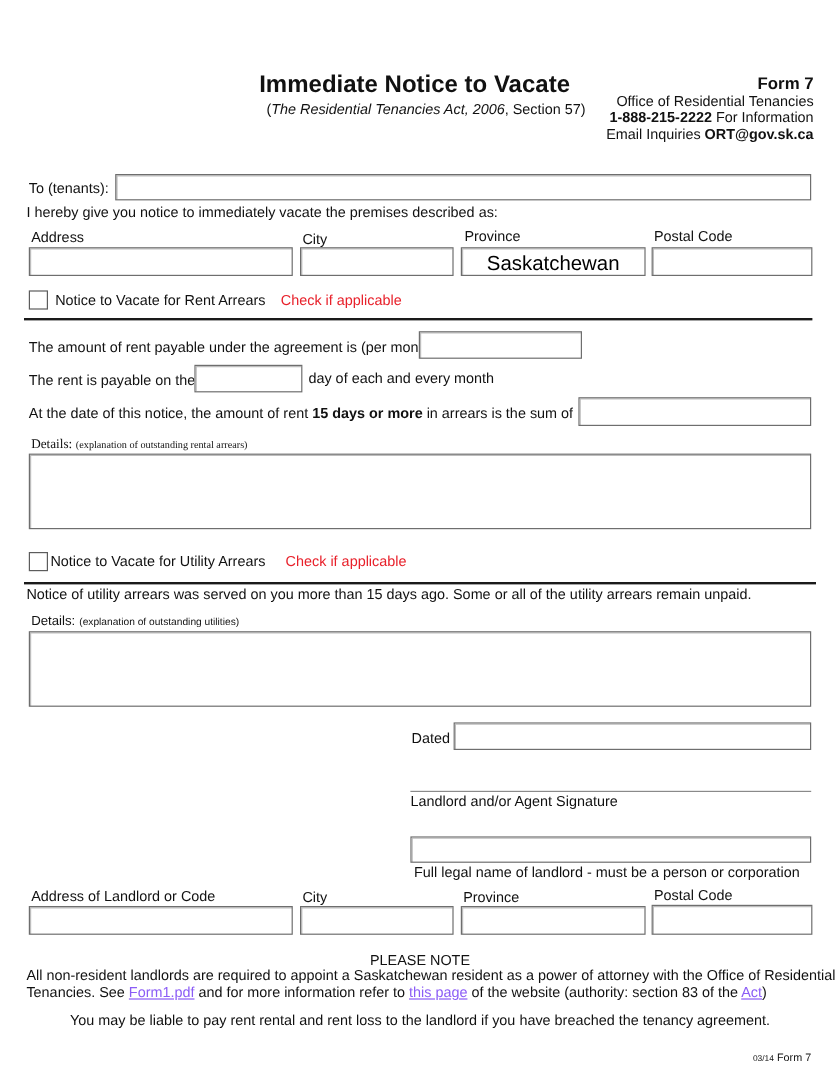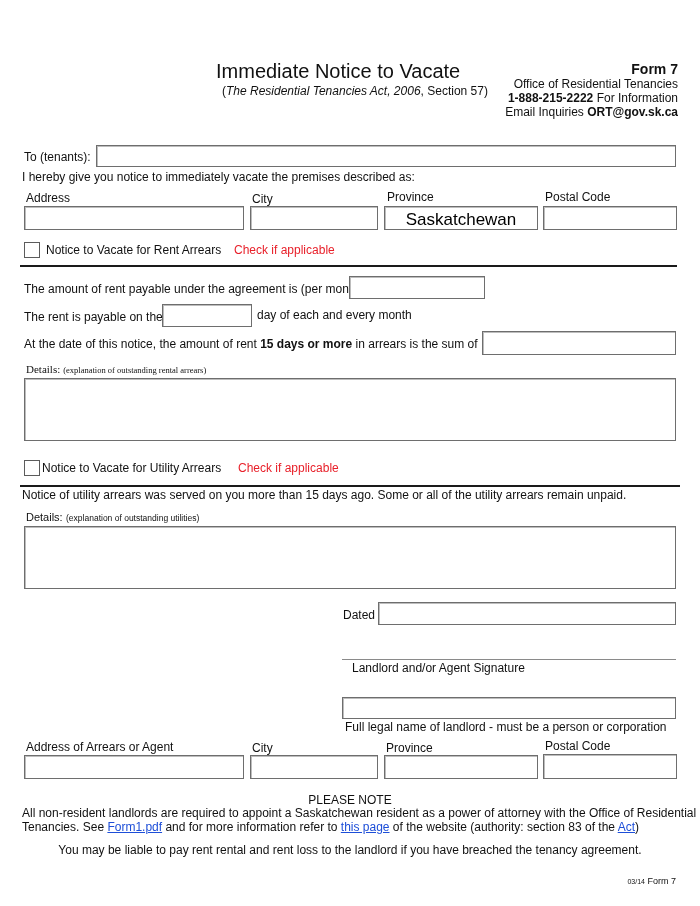--- a/index.html
+++ b/index.html
@@ -6,29 +6,29 @@
   body { width:700px; height:906px; position:relative; overflow:hidden;
          font-family:"Liberation Sans", sans-serif; color:#111; }
   .abs { position:absolute; }
   .t { position:absolute; font-size:12px; white-space:nowrap; line-height:14px; }
   .box { position:absolute; border:1px solid #6e6e6e; background:#fff; box-sizing:border-box;
          box-shadow: inset 1px 1px 0 #bdbdbd; }
   .chk { position:absolute; width:16px; height:16px; border:1px solid #5c5c5c; background:#fff; box-sizing:border-box; }
   .rule { position:absolute; height:2px; background:#1a1a1a; }
   .red { color:#e8202a; }
   .small { font-size:8.5px; }
-  a.link { color:#1d4ed8; text-decoration:underline; }
+  a.link { color:#8b5cf6; text-decoration:underline; }
   .bold { font-weight:normal; }
   input.field, textarea.field { border:none; outline:none; background:transparent; width:100%; height:100%;
     font-family:"Liberation Sans", sans-serif; font-size:17px; padding:2px 4px; box-sizing:border-box; resize:none; }
 </style>
 </head>
 <body>
 
-<div class="abs" style="left:216px; top:60px; font-size:20px; font-weight:normal; white-space:nowrap;">Immediate Notice to Vacate</div>
+<div class="abs" style="left:216px; top:60px; font-size:20px; font-weight:bold; white-space:nowrap;">Immediate Notice to Vacate</div>
 <div class="abs" style="left:222px; top:84px; font-size:12px; white-space:nowrap;">
   <span>(</span><i>The Residential Tenancies Act, 2006</i><span>, Section 57)</span>
 </div>
 
 <div class="abs" style="right:22px; top:61px; text-align:right; font-size:12px; line-height:14px; white-space:nowrap;">
   <div style="font-size:14px; font-weight:bold; line-height:16px;">Form 7</div>
   <div>Office of Residential Tenancies</div>
   <div><b>1-888-215-2222</b><span> For Information</span></div>
   <div><span>Email Inquiries </span><b>ORT@gov.sk.ca</b></div>
 </div>
@@ -102,28 +102,28 @@
 <div class="box" style="left:24px; top:526px; width:652px; height:63px;">
   <textarea class="field" style=""></textarea>
 </div>
 
 <div class="t" style="left:343px; top:608px;">Dated</div>
 <div class="box" style="left:378px; top:602px; width:298px; height:23px;">
   <input class="field" value="" style="">
 </div>
 
 <div class="abs" style="left:342px; top:659px; width:334px; height:1px; background:#8a8a8a;"></div>
-<div class="t" style="left:352px; top:661px;text-align:center;">Landlord and/or Agent Signature</div>
+<div class="t" style="left:342px; top:661px;text-align:center;">Landlord and/or Agent Signature</div>
 
 <div class="box" style="left:342px; top:697px; width:334px; height:22px;">
   <input class="field" value="" style="">
 </div>
 <div class="t" style="left:345px; top:720px;">Full legal name of landlord - must be a person or corporation</div>
 
-<div class="t" style="left:26px; top:740px;">Address of Arrears or Agent</div>
+<div class="t" style="left:26px; top:740px;">Address of Landlord or Code</div>
 <div class="t" style="left:252px; top:741px;">City</div>
 <div class="t" style="left:386px; top:741px;">Province</div>
 <div class="t" style="left:545px; top:739px;">Postal Code</div>
 
 <div class="box" style="left:24px; top:755px; width:220px; height:24px;">
   <input class="field" value="" style="">
 </div>
 <div class="box" style="left:250px; top:755px; width:128px; height:24px;">
   <input class="field" value="" style="">
 </div>

